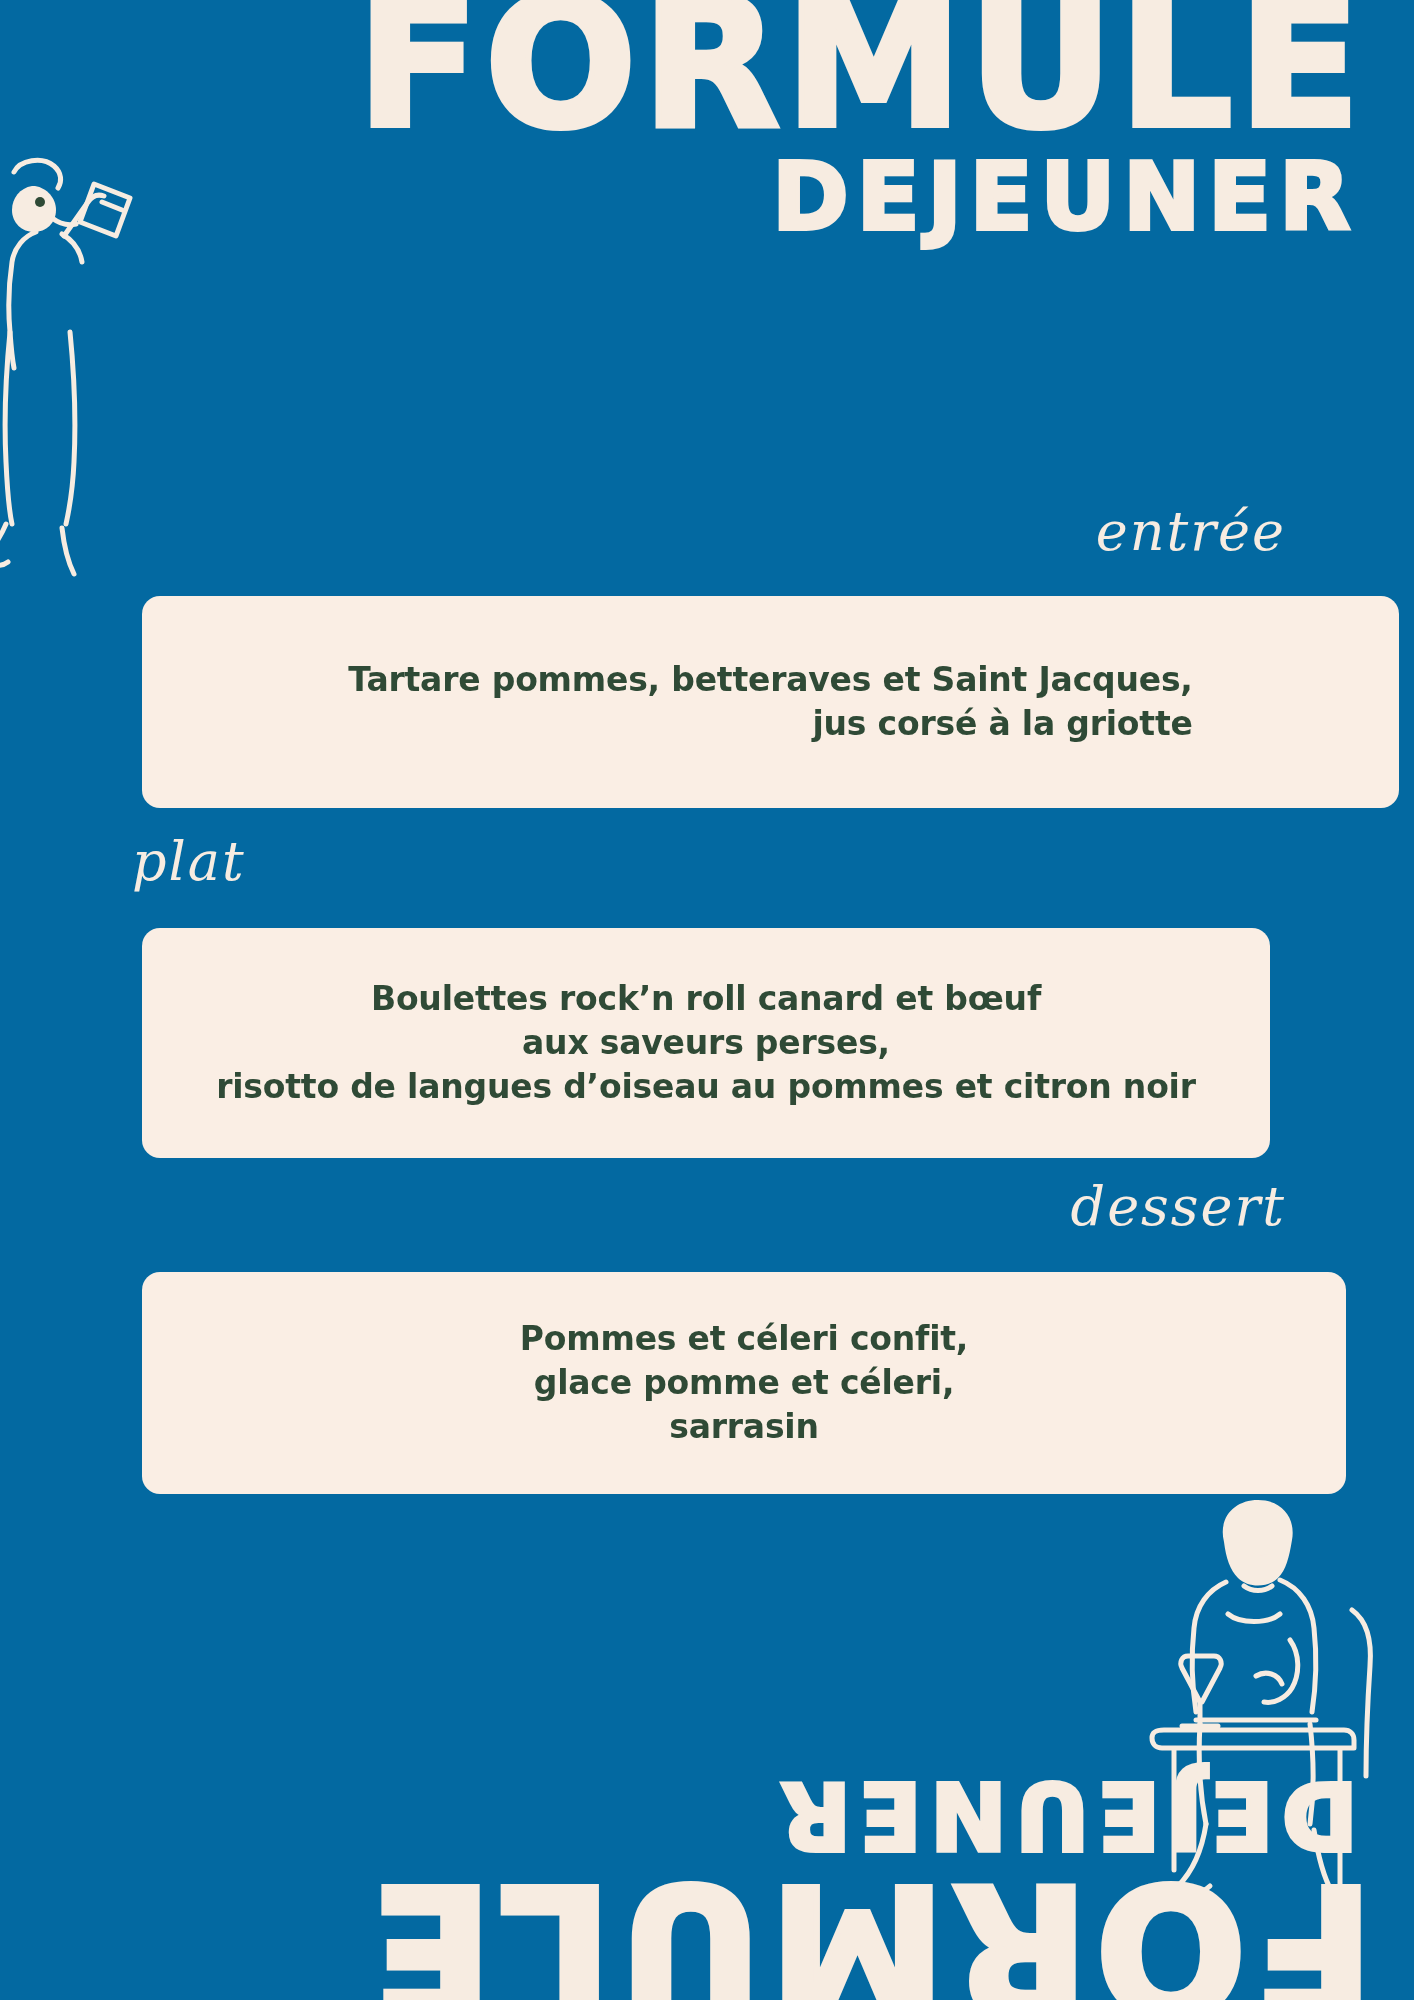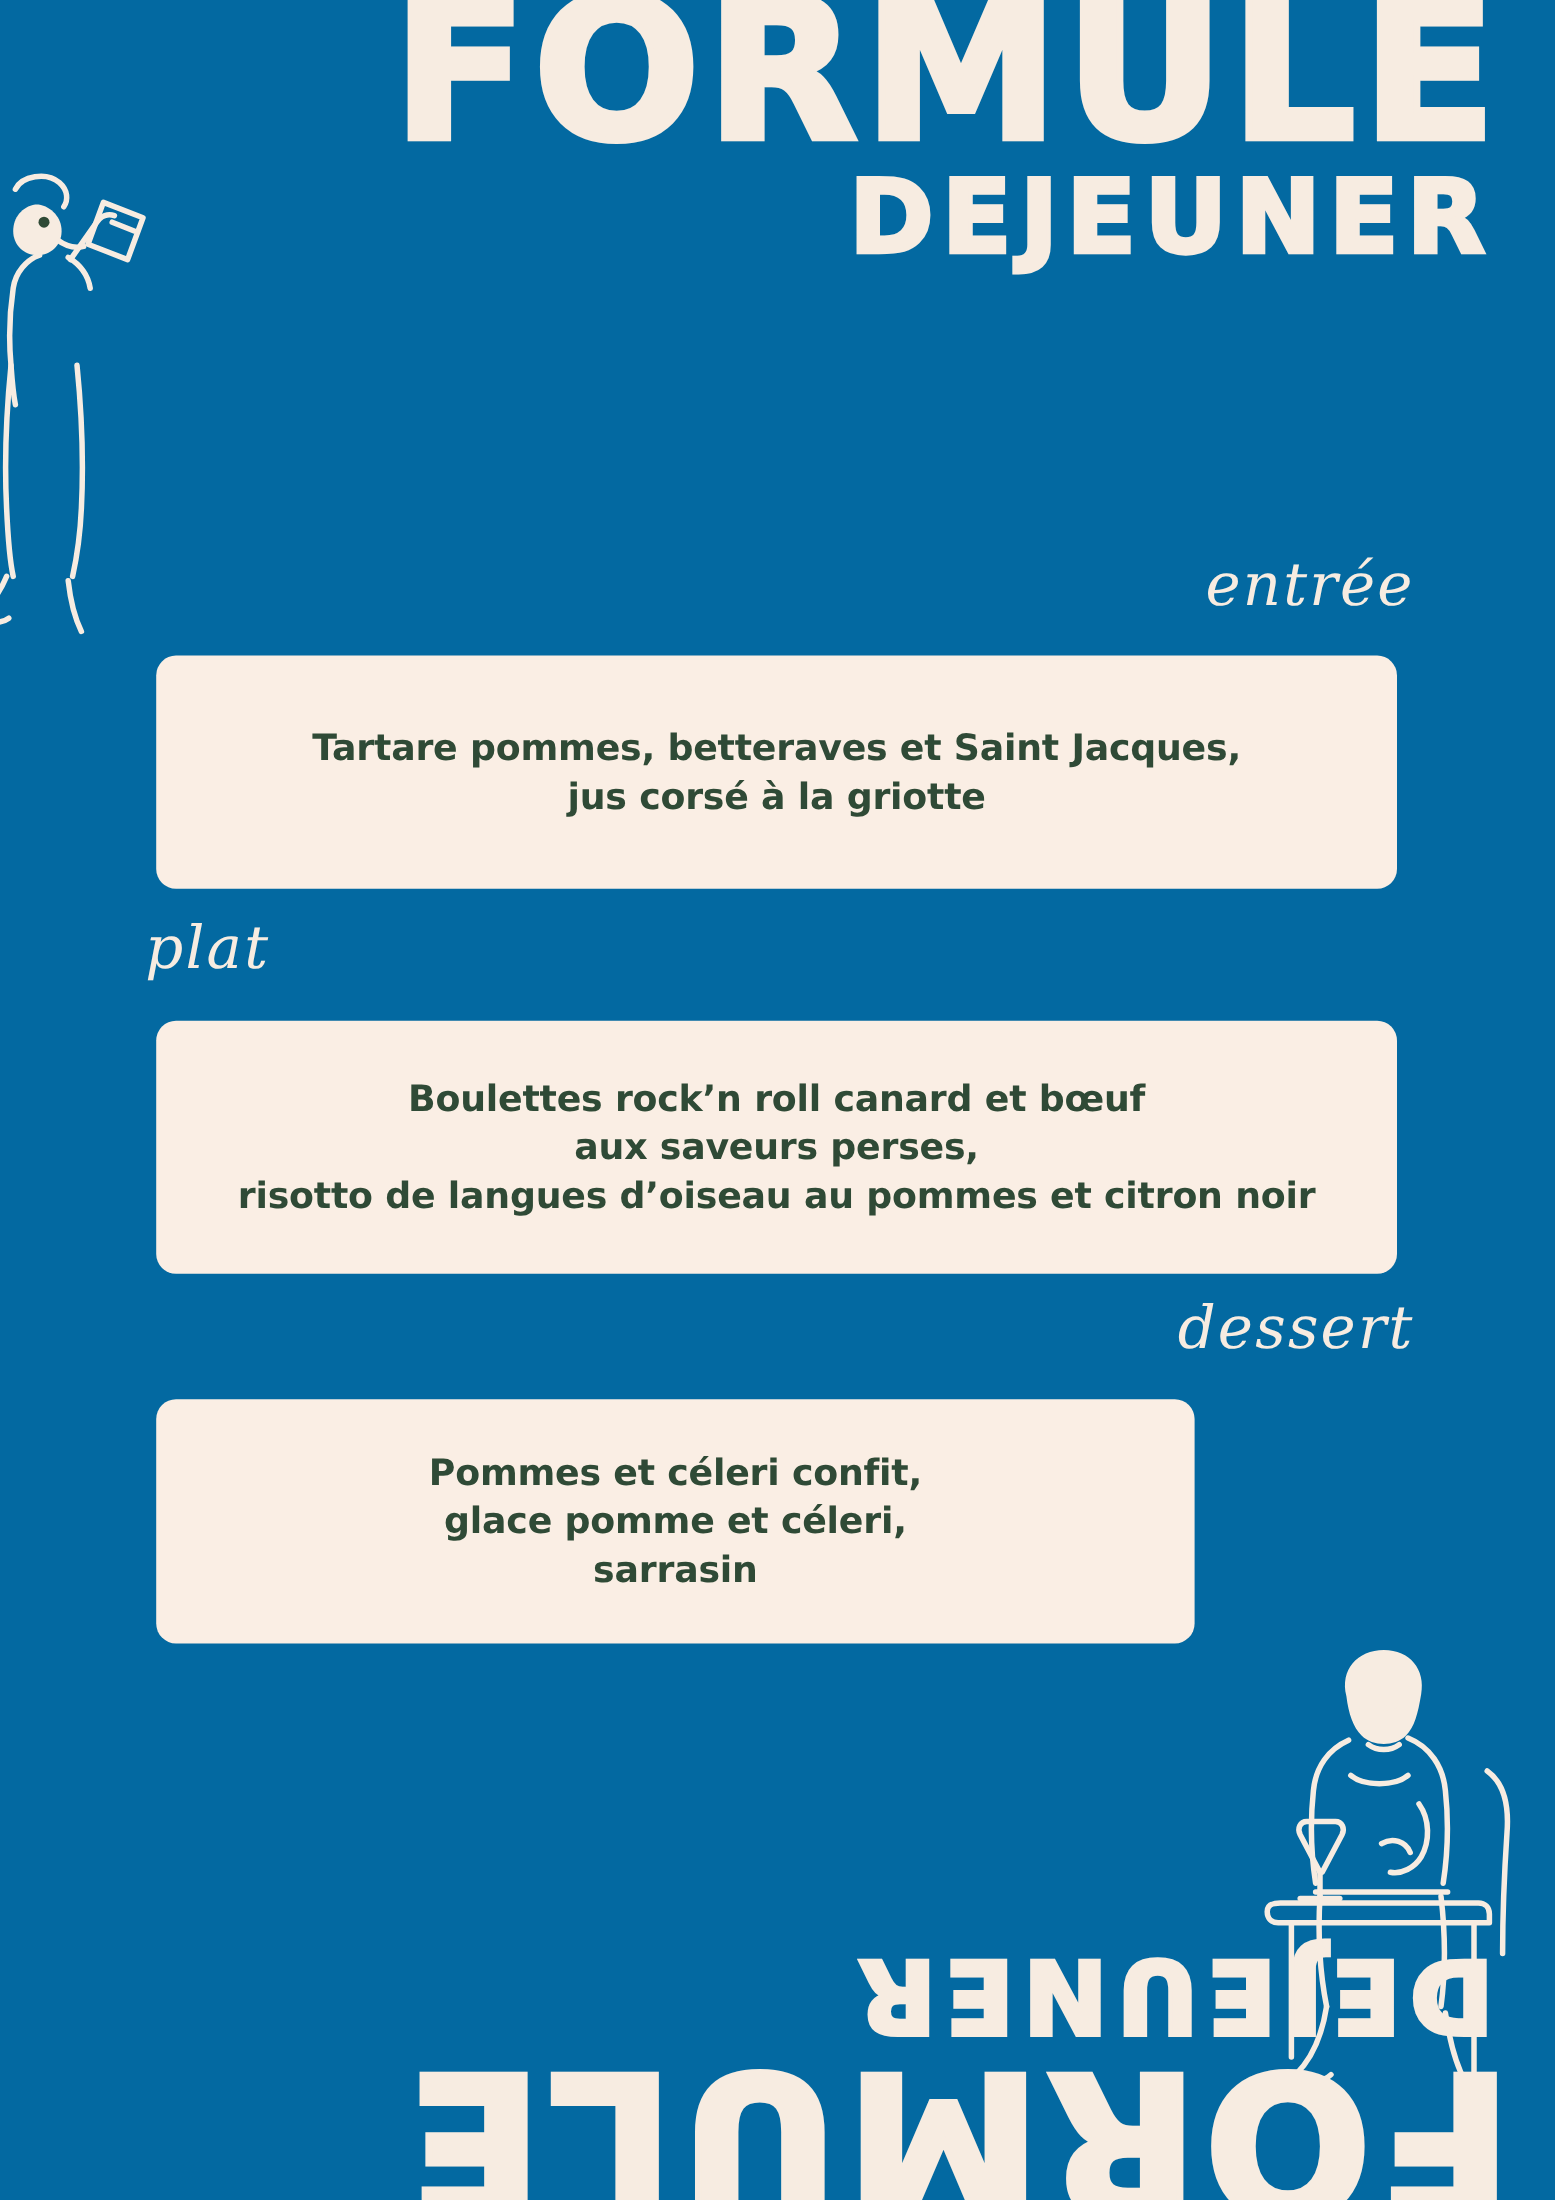--- a/index.html
+++ b/index.html
@@ -114,23 +114,23 @@
   .card-text {
     color: #2f4a36;
     font-family: "DejaVu Sans", sans-serif;
     font-weight: 700;
     font-size: 33px;
     line-height: 1.34;
     white-space: pre-line;
     letter-spacing: -0.2px;
   }
 
-  #card-entree  { left: 142px; top: 596px;  width: 1128px; height: 212px; }
+  #card-entree  { left: 142px; top: 596px;  width: 1257px; height: 212px; text-align: right; }
   #card-plat    { left: 142px; top: 928px;  width: 1128px; height: 230px; }
-  #card-dessert { left: 142px; top: 1272px; width: 944px; height: 222px; }
+  #card-dessert { left: 142px; top: 1272px; width: 1204px; height: 222px; }
 
   
   .illus {
     position: absolute;
     z-index: 3;
     pointer-events: none;
   }
 
   #illus-painter { left: -26px; top: 132px; width: 190px; height: 480px; }
   #illus-diner   { right: 10px; bottom: 40px; width: 300px; height: 470px; }

